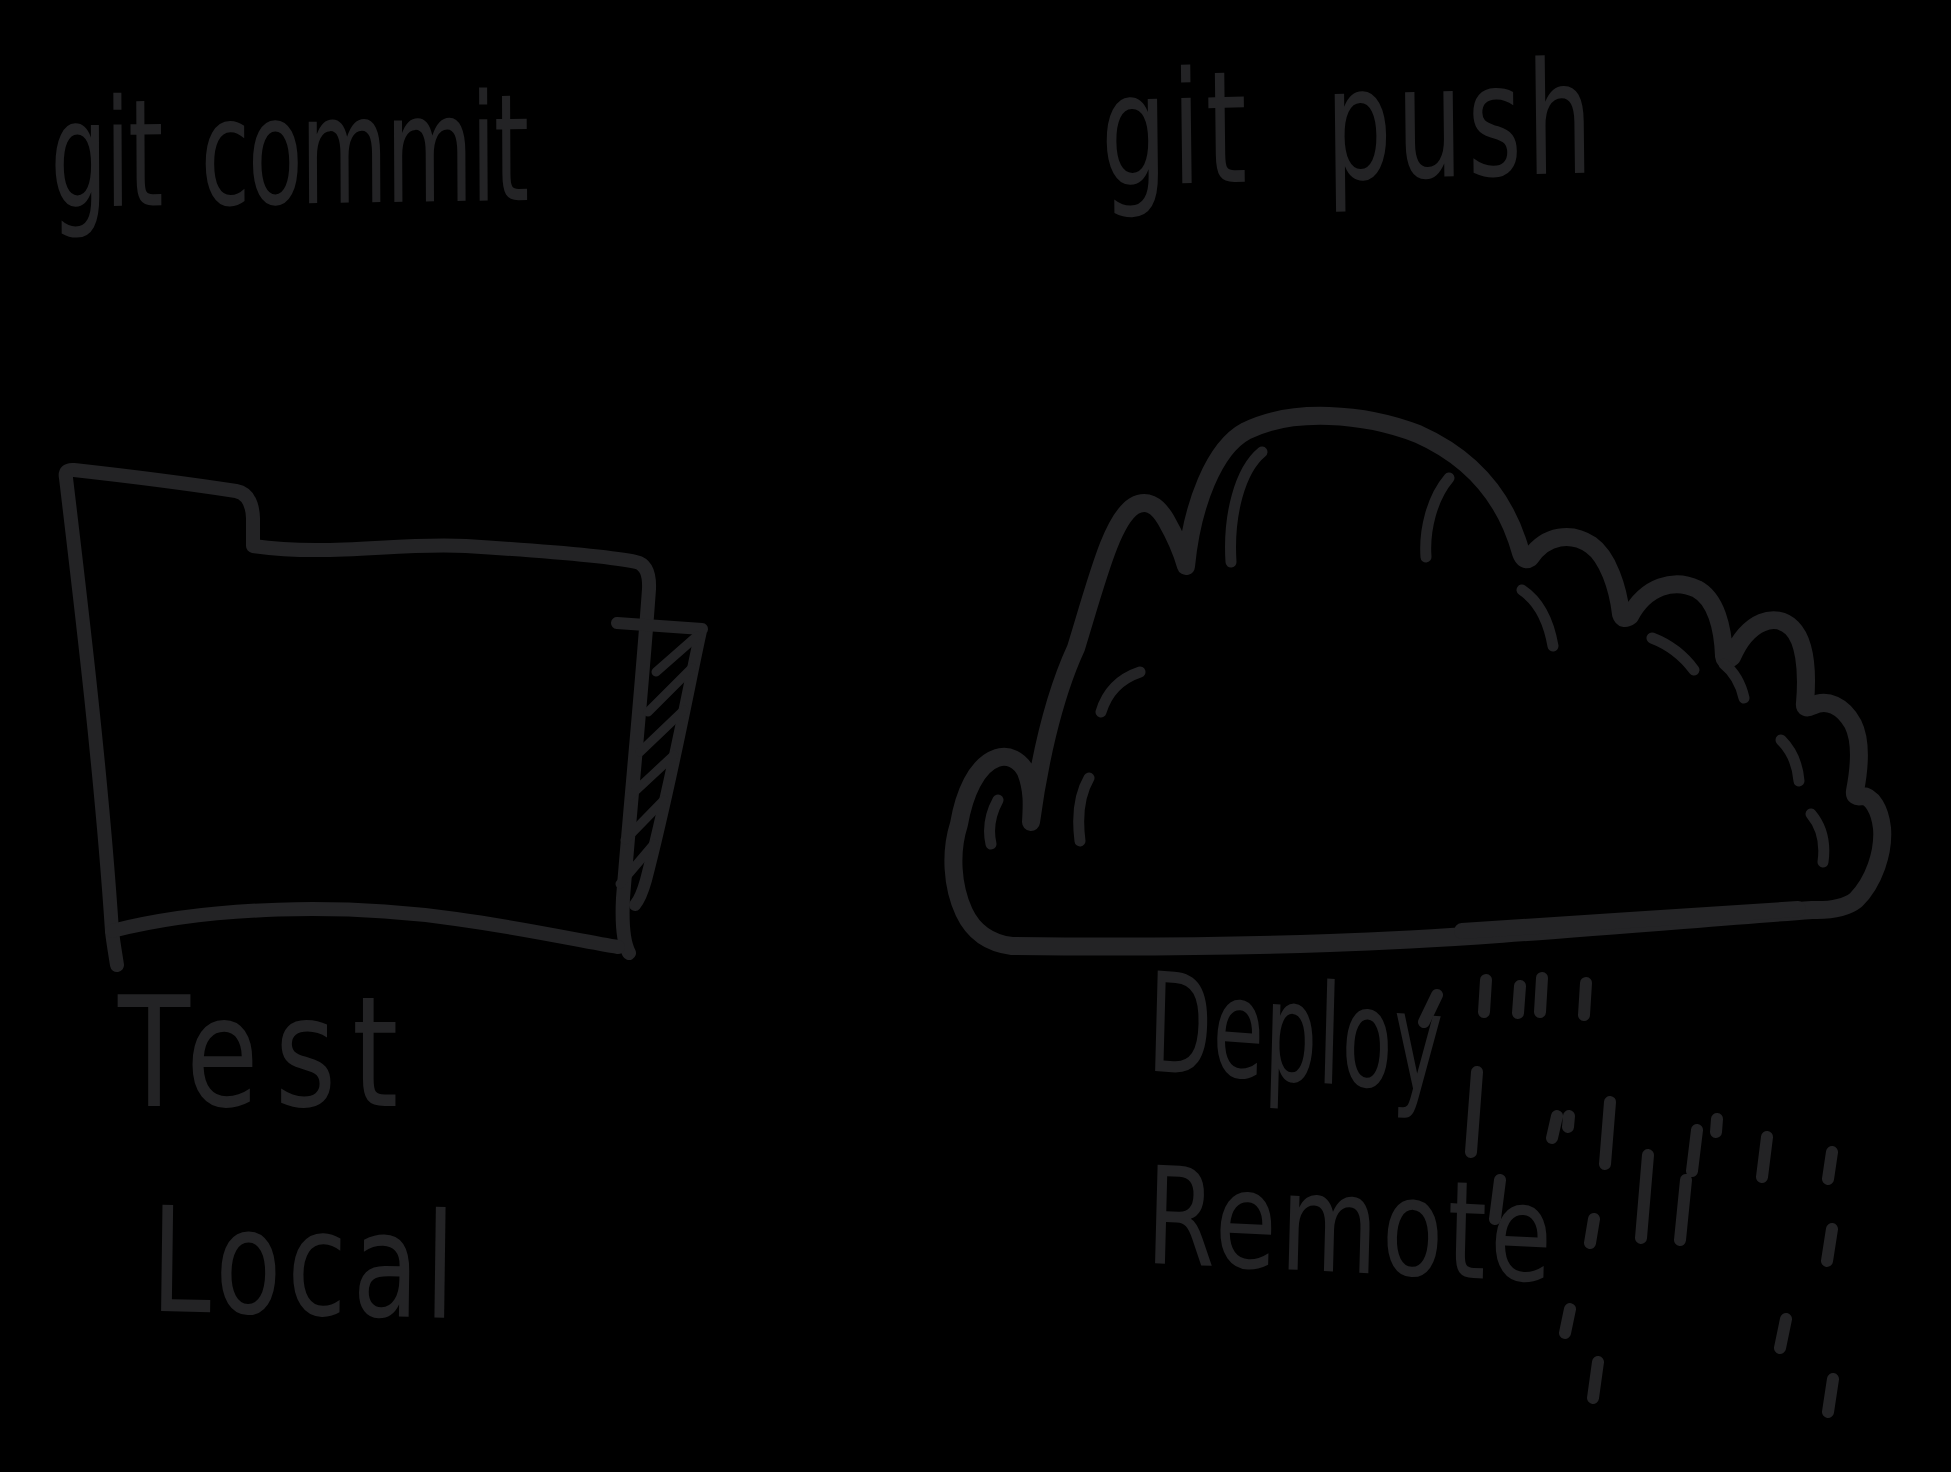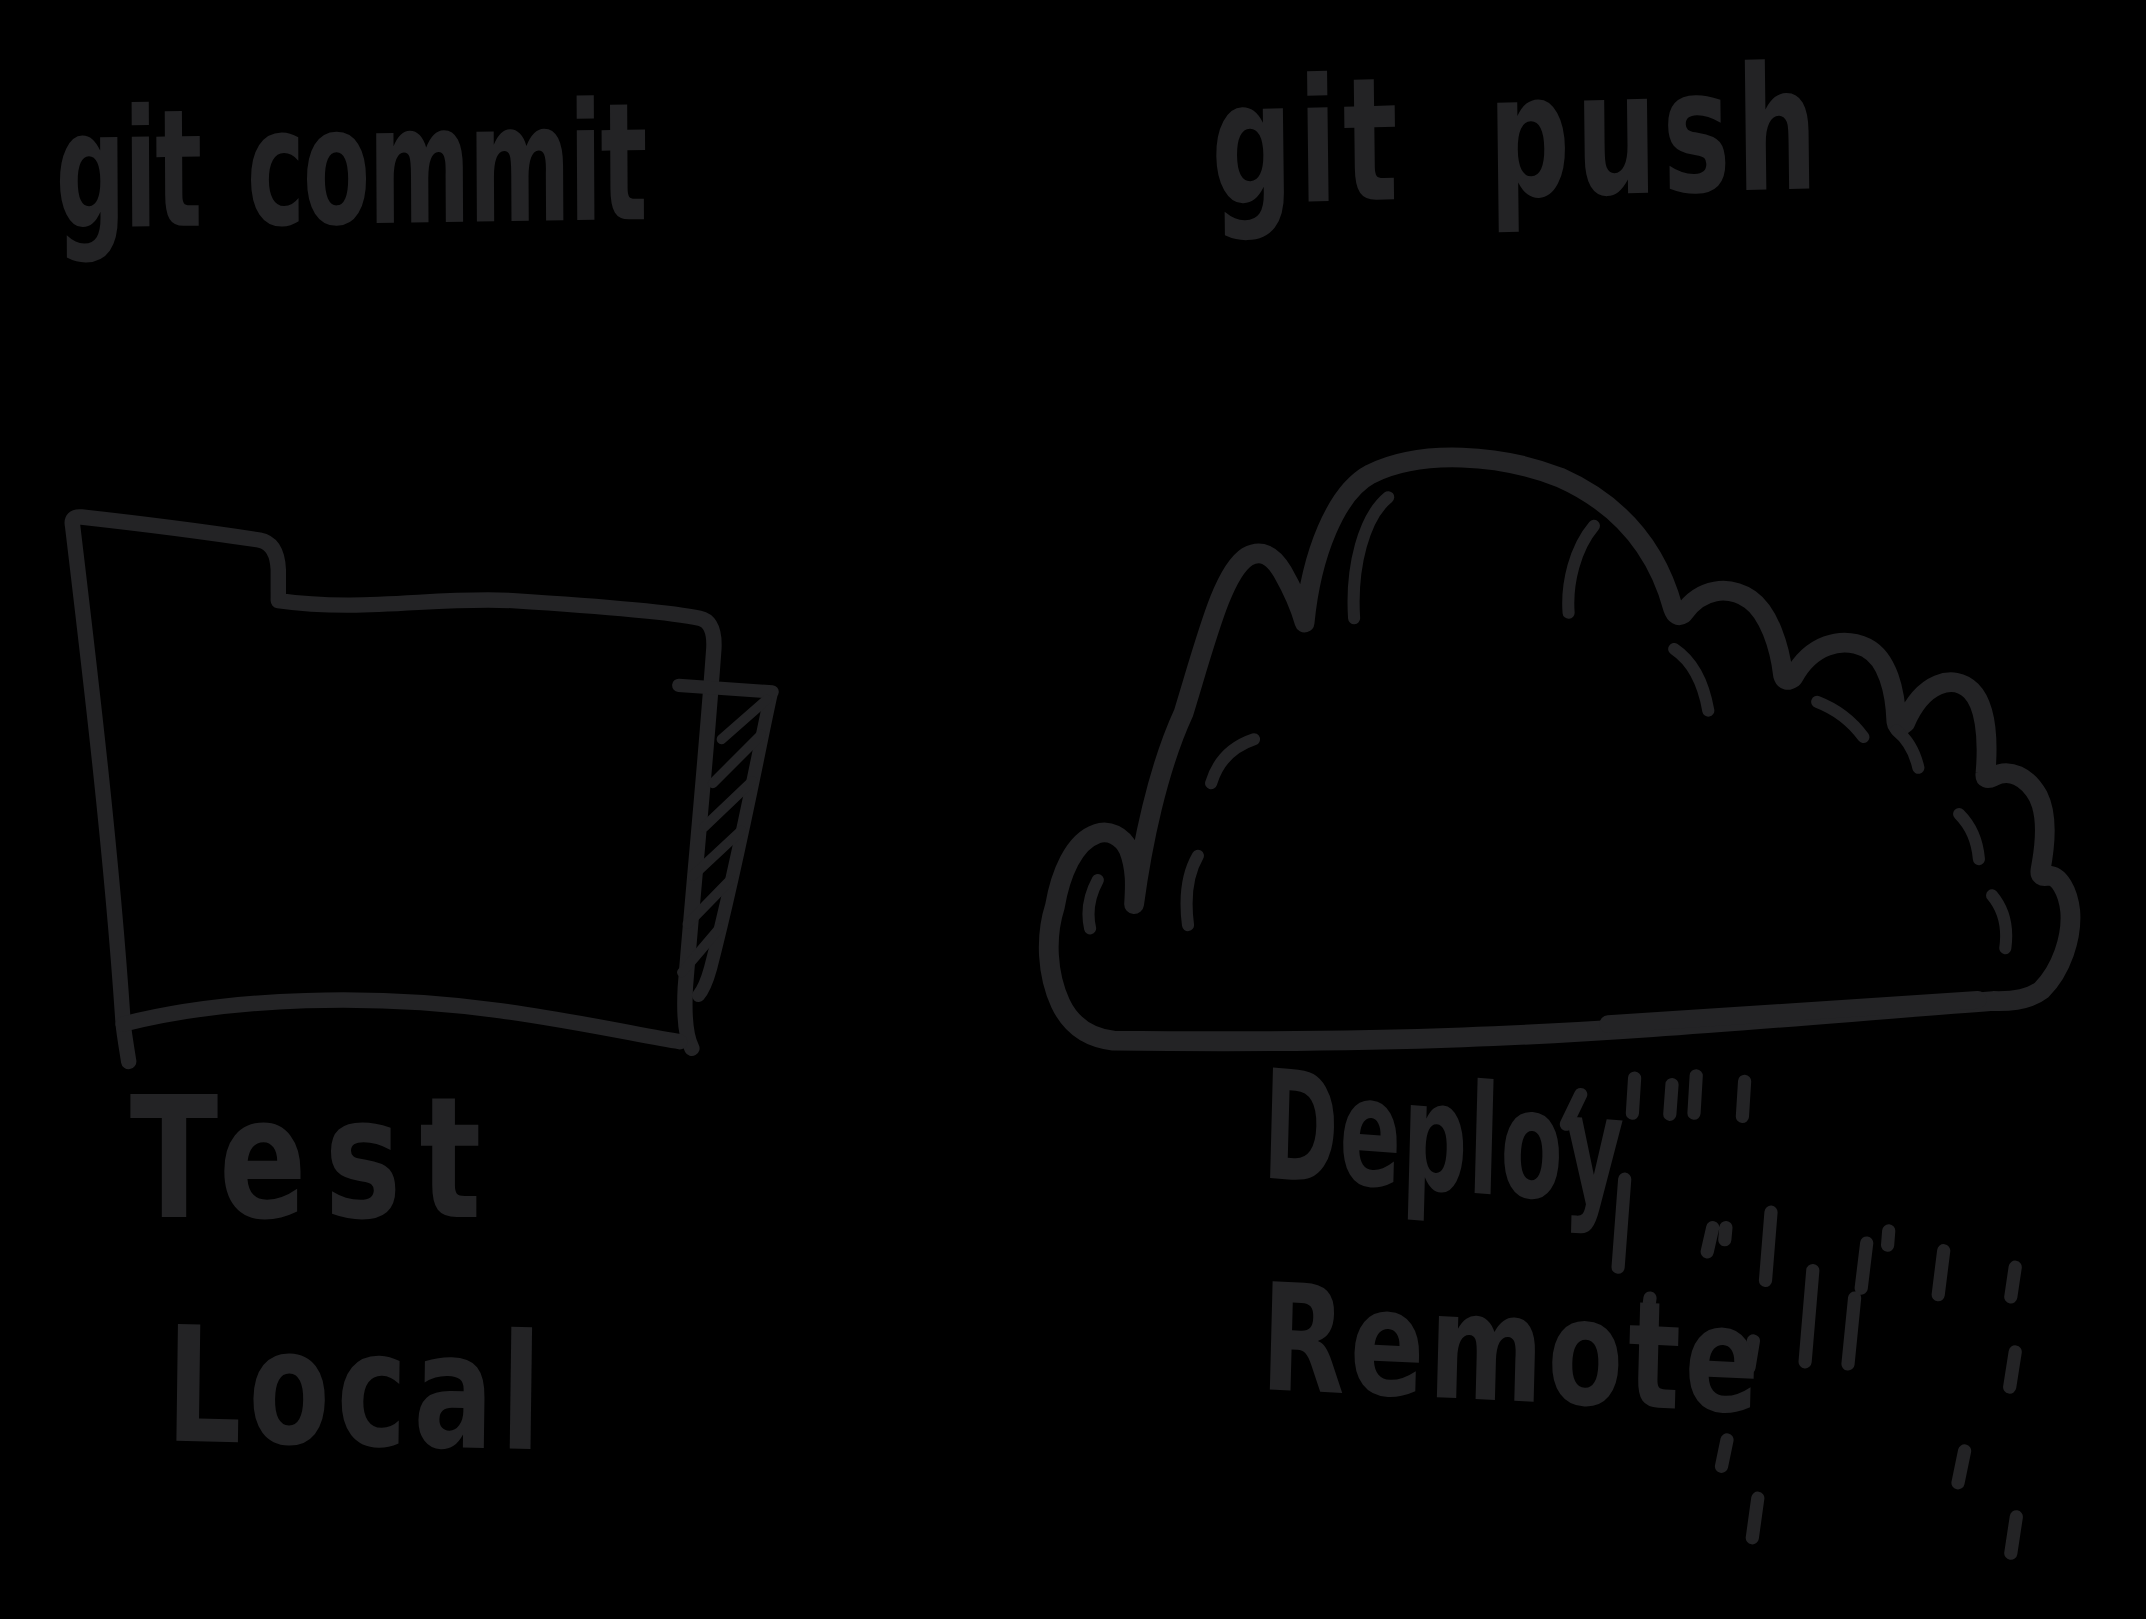--- a/index.html
+++ b/index.html
@@ -4,21 +4,20 @@
 <style>
   html, body { margin: 0; padding: 0; background: #000; }
   .canvas {
     position: relative;
     width: 1951px;
     height: 1472px;
     background: var(--bg, #000000);
     overflow: hidden;
     font-family: "DejaVu Sans", sans-serif;
     color: var(--ink, #232325);
-    font-weight: bold;
   }
   .sketch-svg { position: absolute; left: 0; top: 0; }
   .sketch-svg path { stroke: var(--ink, #232325); fill: none; }
   .hand-label {
     position: absolute;
     line-height: 0.95;
     white-space: nowrap;
     transform-origin: left top;
     color: var(--ink, #232325);
     user-select: none;

